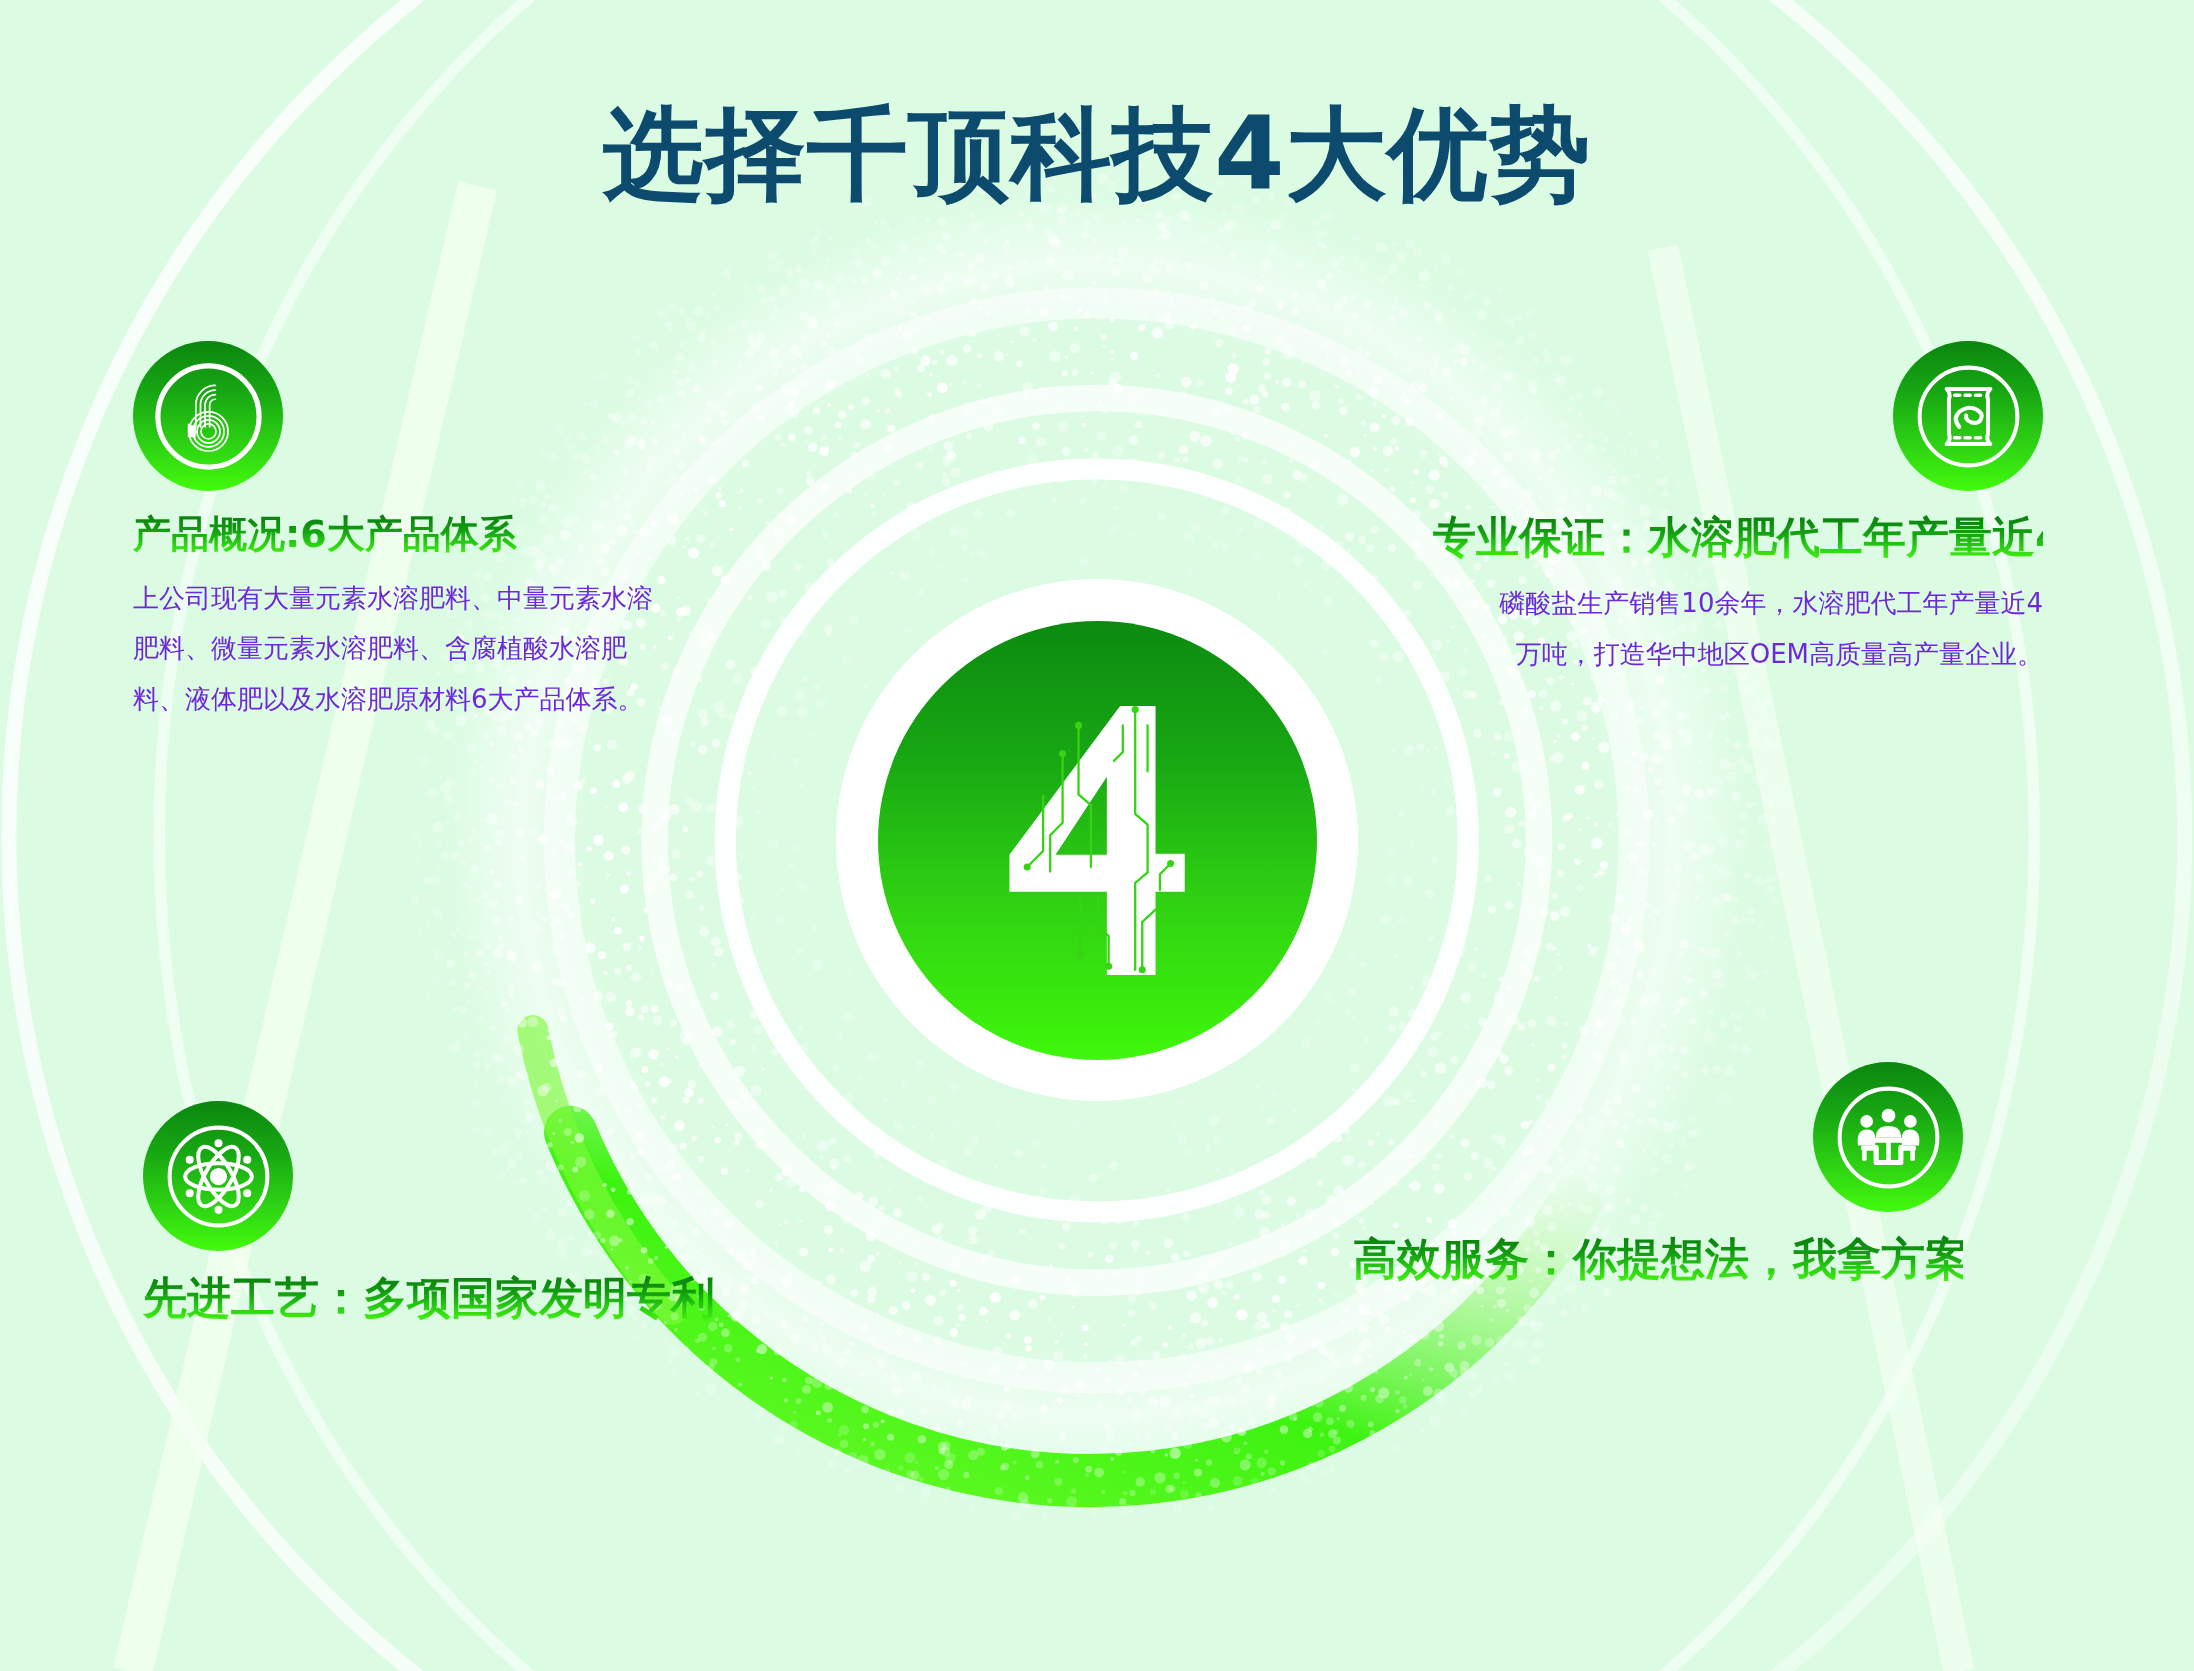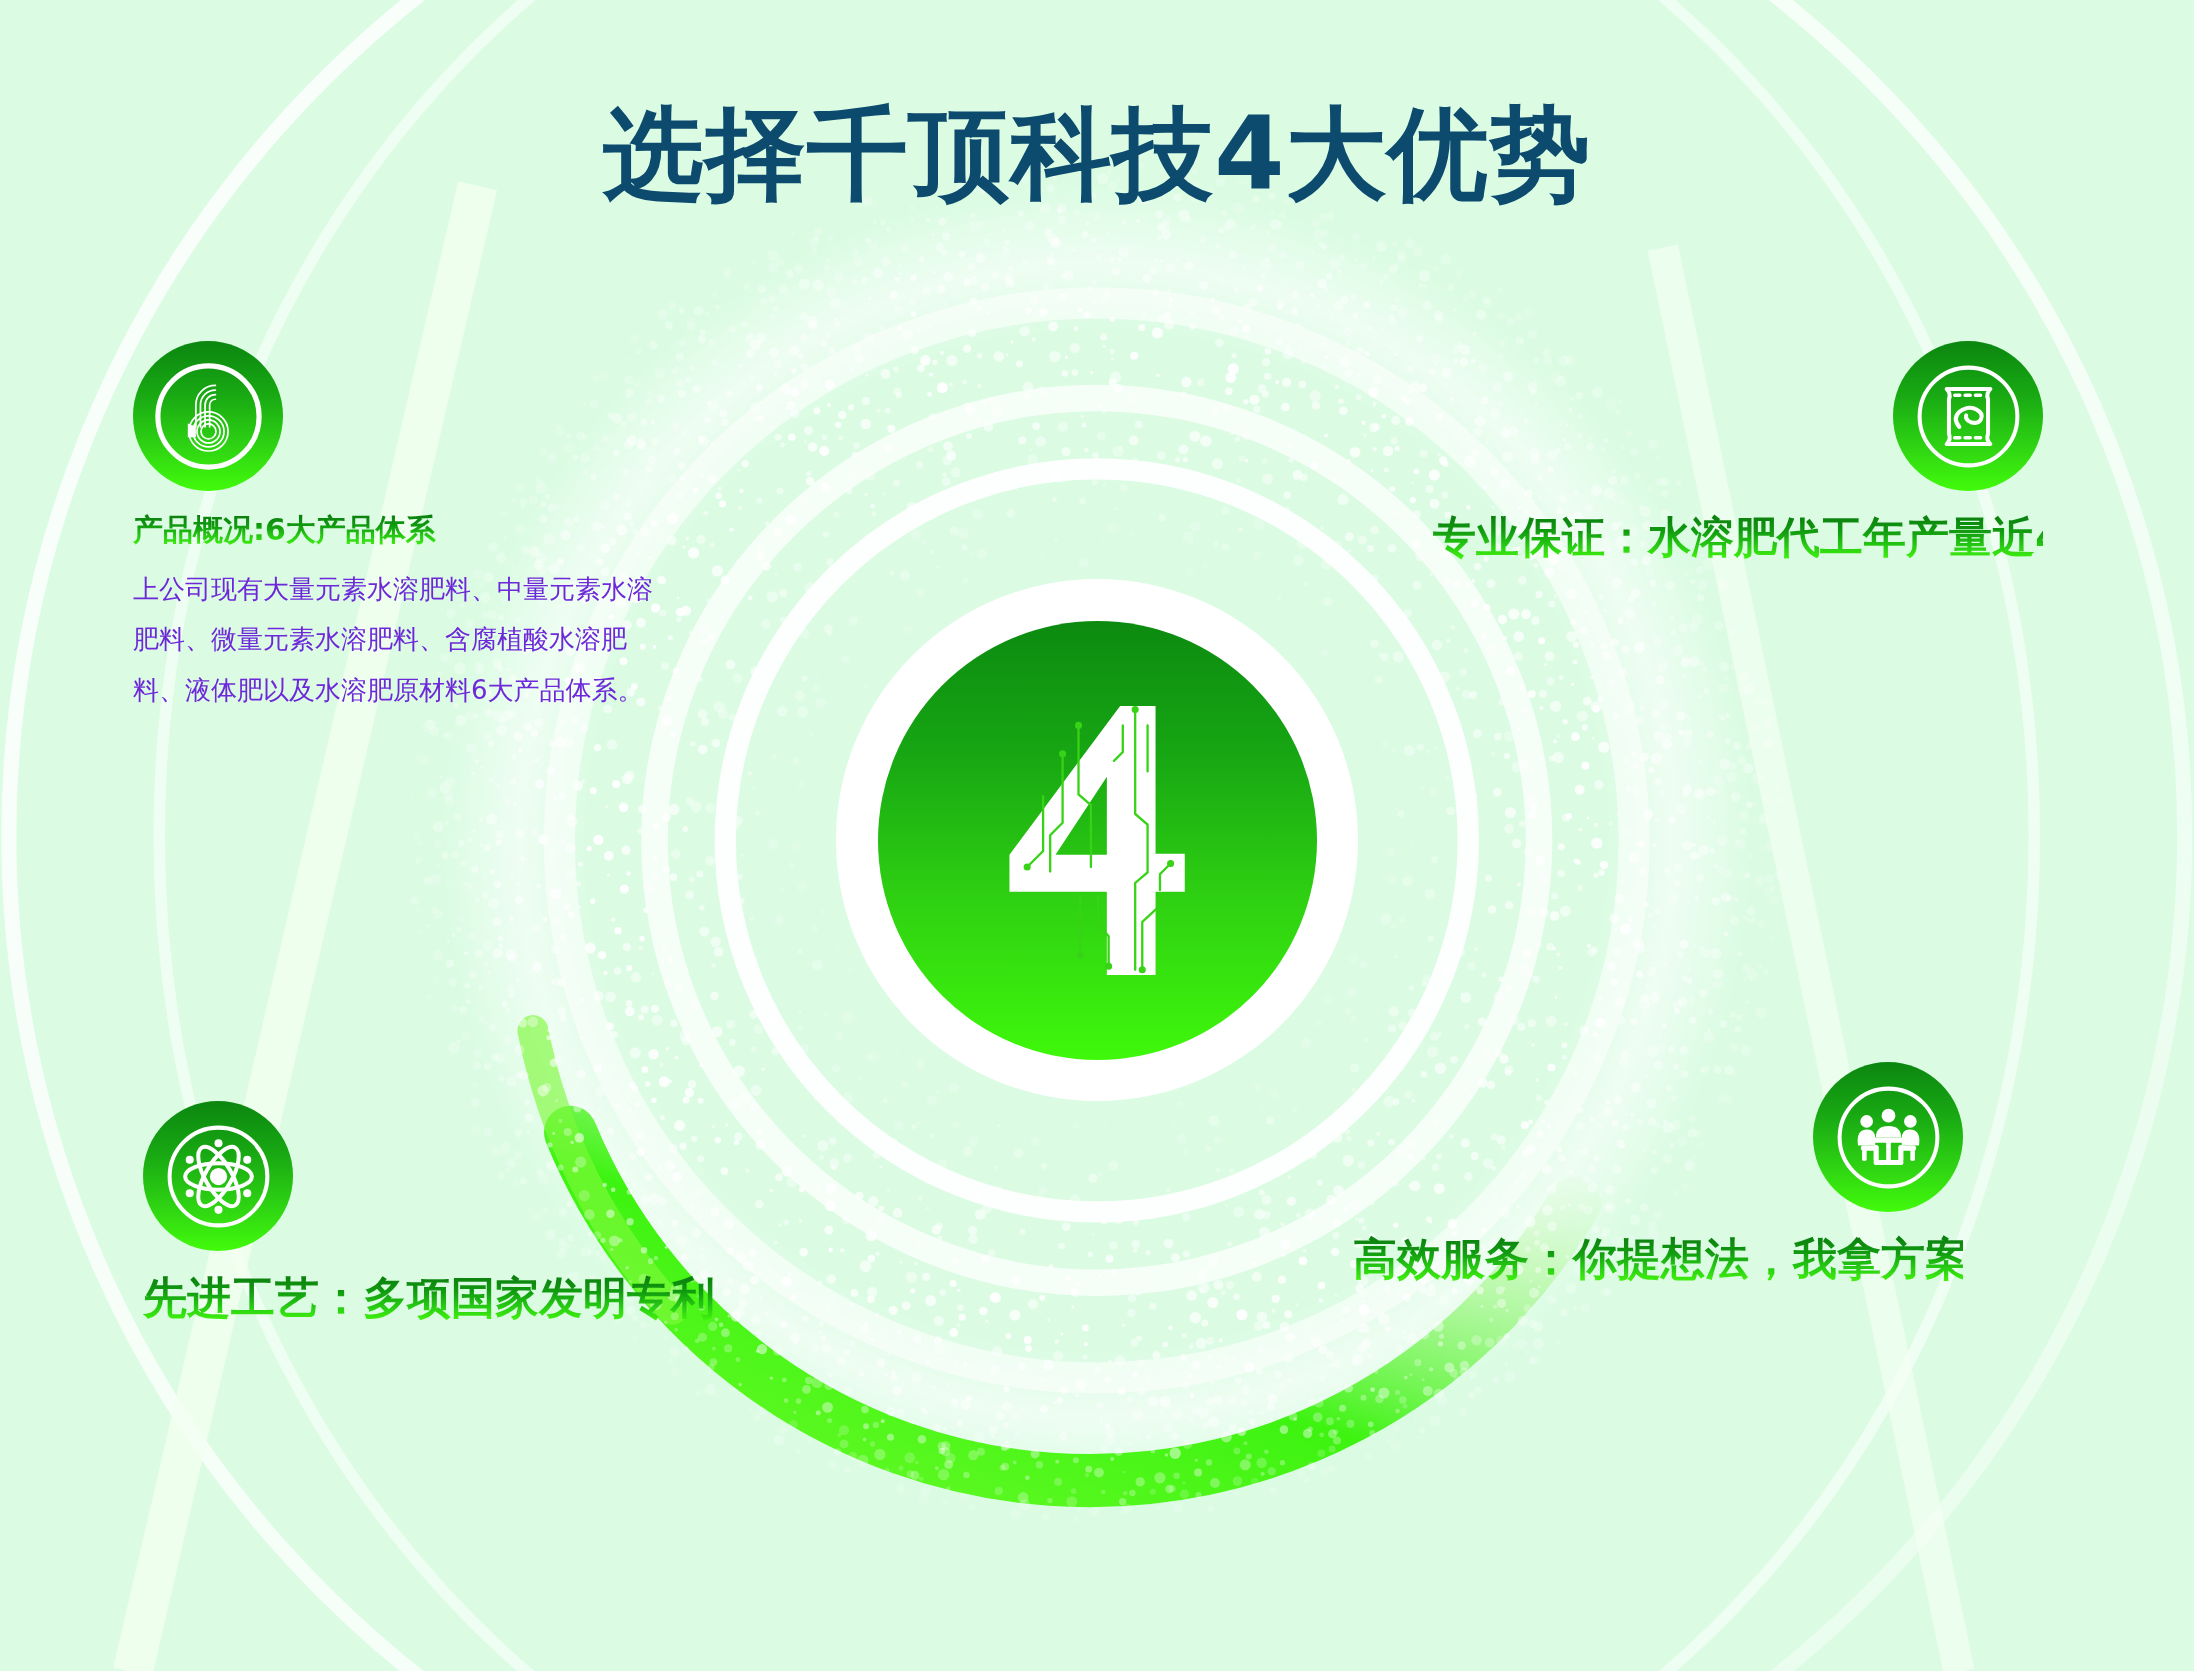--- a/index.html
+++ b/index.html
@@ -63,21 +63,21 @@
     width:150px; height:150px; border-radius:50%;
     background:linear-gradient(180deg,#0b8610 0%,#18a813 35%,#2ed313 70%,#42fb0b 100%);
     display:flex; align-items:center; justify-content:center;
     box-shadow:0 0 0 0 rgba(0,0,0,0);
   }
   .f-tr .f-icon, .f-br .f-icon{ margin-left:auto; }
   .f-icon svg{ width:115px; height:115px; display:block; }
 
   .f-heading{
     margin-top:22px;
-    font-size:30px;
+    font-size:38px;
     font-weight:bold;
     line-height:1.12;
     white-space:nowrap;
     background:linear-gradient(180deg,#0a7a0e 0%,#119b10 38%,#2ad014 72%,#45f70a 100%);
     -webkit-background-clip:text;
     background-clip:text;
     color:transparent;
     -webkit-text-fill-color:transparent;
     font-family:"DejaVu Sans","Liberation Sans",sans-serif;
   }
@@ -3267,20 +3267,21 @@
                L134 70 Q130 60 138 52 Z" fill="none" stroke="#ffffff" stroke-width="7" stroke-linejoin="round"></path>
       <g stroke="#ffffff" stroke-width="6" stroke-linecap="round" stroke-dasharray="9 9">
         <line x1="76" y1="63" x2="124" y2="63"></line>
         <line x1="76" y1="137" x2="124" y2="137"></line>
       </g>
       <path d="M84 118 Q72 104 84 92 Q100 80 114 88 Q126 94 122 104
                Q118 114 104 110 Q94 106 96 98" fill="none" stroke="#ffffff" stroke-width="7" stroke-linecap="round"></path>
     </svg>
   </div>
   <div class="f-heading">专业保证：水溶肥代工年产量近4万吨</div>
+  <div class="f-body">磷酸盐生产销售10余年，水溶肥代工年产量近4万吨，打造华中地区OEM高质量高产量企业。</div>
 </div>
 
 <div class="feature f-bl">
   <div class="f-icon">
     <svg viewBox="0 0 200 200">
       <circle cx="100" cy="100" r="85" fill="none" stroke="#ffffff" stroke-width="7"></circle>
       <g stroke="#ffffff" stroke-width="7" fill="none">
         <ellipse cx="100" cy="100" rx="58" ry="23" transform="rotate(0 100 100)"></ellipse>
         <ellipse cx="100" cy="100" rx="58" ry="23" transform="rotate(60 100 100)"></ellipse>
         <ellipse cx="100" cy="100" rx="58" ry="23" transform="rotate(120 100 100)"></ellipse>

